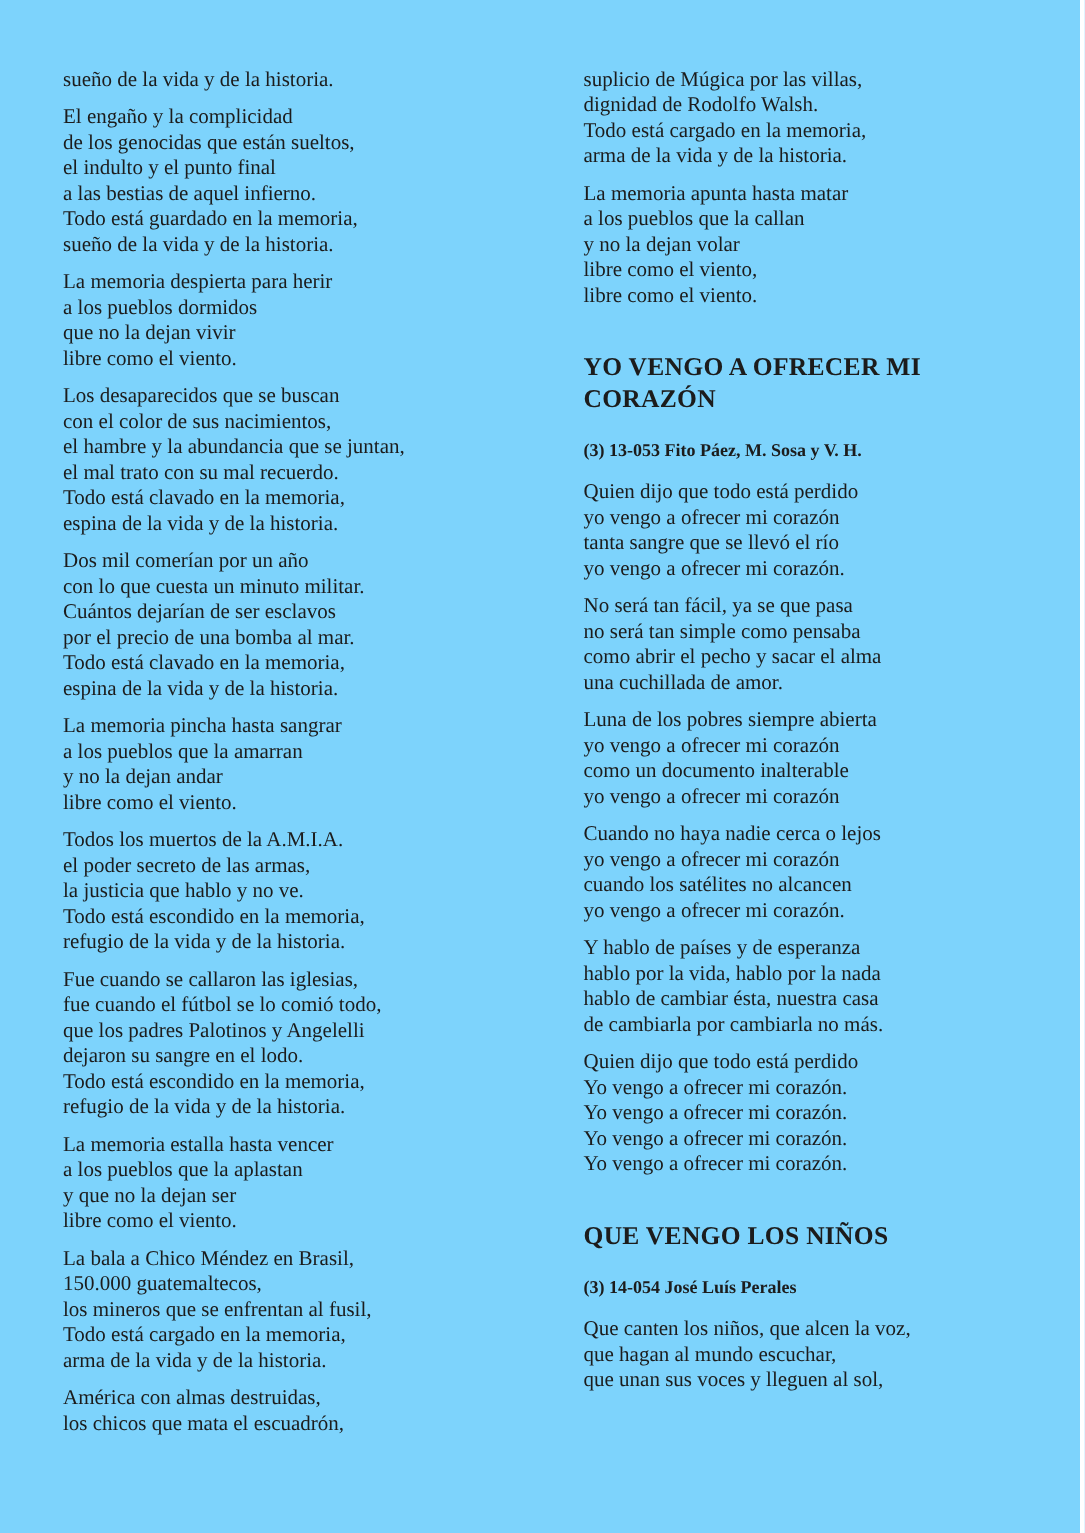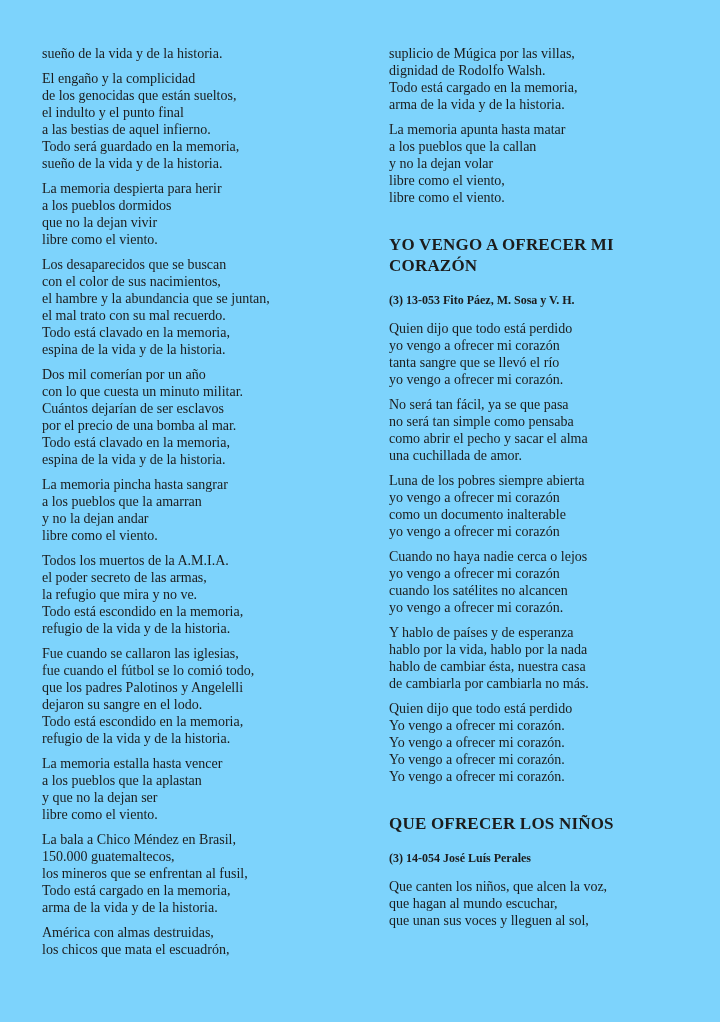--- a/index.html
+++ b/index.html
@@ -52,21 +52,21 @@
 <div class="page">
   <div class="column column-left">
       <div class="stanza">
         <div class="line">sueño de la vida y de la historia.</div>
       </div>
       <div class="stanza">
         <div class="line">El engaño y la complicidad</div>
         <div class="line">de los genocidas que están sueltos,</div>
         <div class="line">el indulto y el punto final</div>
         <div class="line">a las bestias de aquel infierno.</div>
-        <div class="line">Todo será guardado en la memoria,</div>
+        <div class="line">Todo está guardado en la memoria,</div>
         <div class="line">sueño de la vida y de la historia.</div>
       </div>
       <div class="stanza">
         <div class="line">La memoria despierta para herir</div>
         <div class="line">a los pueblos dormidos</div>
         <div class="line">que no la dejan vivir</div>
         <div class="line">libre como el viento.</div>
       </div>
       <div class="stanza">
         <div class="line">Los desaparecidos que se buscan</div>
@@ -86,21 +86,21 @@
       </div>
       <div class="stanza">
         <div class="line">La memoria pincha hasta sangrar</div>
         <div class="line">a los pueblos que la amarran</div>
         <div class="line">y no la dejan andar</div>
         <div class="line">libre como el viento.</div>
       </div>
       <div class="stanza">
         <div class="line">Todos los muertos de la A.M.I.A.</div>
         <div class="line">el poder secreto de las armas,</div>
-        <div class="line">la refugio que mira y no ve.</div>
+        <div class="line">la justicia que hablo y no ve.</div>
         <div class="line">Todo está escondido en la memoria,</div>
         <div class="line">refugio de la vida y de la historia.</div>
       </div>
       <div class="stanza">
         <div class="line">Fue cuando se callaron las iglesias,</div>
         <div class="line">fue cuando el fútbol se lo comió todo,</div>
         <div class="line">que los padres Palotinos y Angelelli</div>
         <div class="line">dejaron su sangre en el lodo.</div>
         <div class="line">Todo está escondido en la memoria,</div>
         <div class="line">refugio de la vida y de la historia.</div>
@@ -172,21 +172,21 @@
         <div class="line">de cambiarla por cambiarla no más.</div>
       </div>
       <div class="stanza">
         <div class="line">Quien dijo que todo está perdido</div>
         <div class="line">Yo vengo a ofrecer mi corazón.</div>
         <div class="line">Yo vengo a ofrecer mi corazón.</div>
         <div class="line">Yo vengo a ofrecer mi corazón.</div>
         <div class="line">Yo vengo a ofrecer mi corazón.</div>
       </div>
       <div class="song-header">
-        <h2 class="song-title">QUE OFRECER LOS NIÑOS</h2>
+        <h2 class="song-title">QUE VENGO LOS NIÑOS</h2>
         <p class="song-credit">(3) 14-054 José Luís Perales</p>
       </div>
       <div class="stanza">
         <div class="line">Que canten los niños, que alcen la voz,</div>
         <div class="line">que hagan al mundo escuchar,</div>
         <div class="line">que unan sus voces y lleguen al sol,</div>
       </div>
     </div>
 </div>
 

